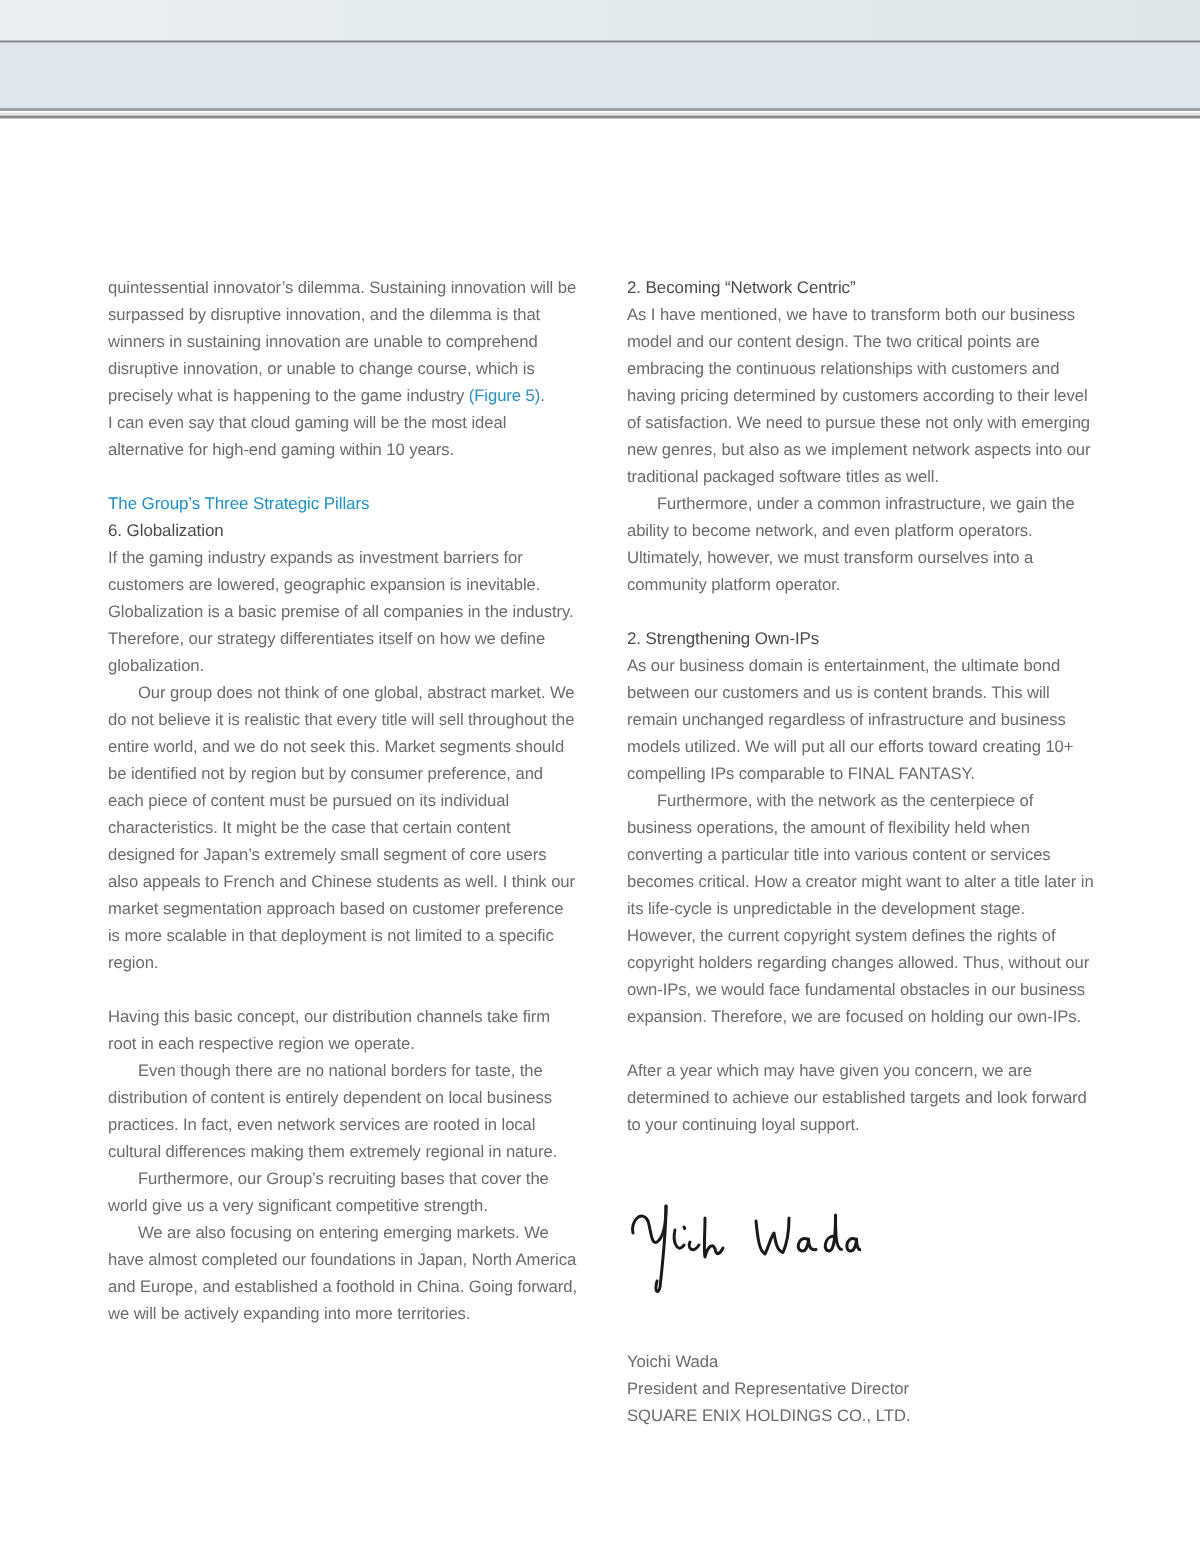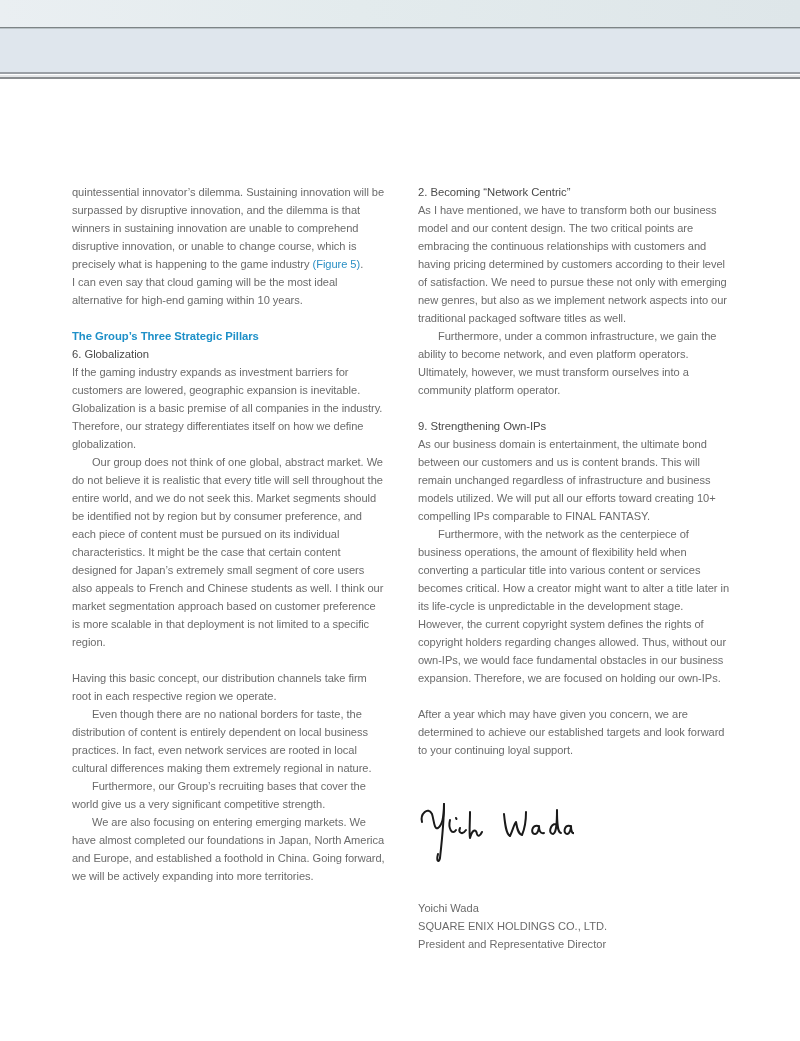--- a/index.html
+++ b/index.html
@@ -25,21 +25,21 @@
   .col {
     position:absolute; top:183px;
     font-size:11.1px; line-height:18px; color:#6b6b6b;
     letter-spacing:-0.05px;
   }
   .col.left { left:72px; width:314px; }
   .col.right { left:418px; width:314px; }
   .col p { margin:0; }
   .col p.indent { text-indent:20px; }
   .gap { height:18px; }
-  .h-blue { color:#1e90c8; font-weight:bold; font-size:11.3px; }
+  .h-blue { color:#1e90c8; font-weight:normal; font-size:11.3px; }
   .h-dark { color:#4a4a4a; font-weight:normal; font-size:11.3px; }
   .link { color:#2a8fc4;text-align:center; }
 
   .signature { position:absolute; left:414px; top:800px; width:160px; height:70px; }
   .sig-block {
     position:absolute; left:418px; top:899px;
     font-size:11.1px; line-height:18px; color:#6b6b6b;
   }
   .page-num {
     position:absolute; left:0; width:800px; top:1052px; text-align:center;
@@ -70,21 +70,21 @@
   <p class="indent">Even though there are no national borders for taste, the distribution of content is entirely dependent on local business practices. In fact, even network services are rooted in local cultural differences making them extremely regional in nature.</p>
   <p class="indent">Furthermore, our Group’s recruiting bases that cover the world give us a very significant competitive strength.</p>
   <p class="indent">We are also focusing on entering emerging markets. We have almost completed our foundations in Japan, North America and Europe, and established a foothold in China. Going forward, we will be actively expanding into more territories.</p>
 </div>
 
 <div class="col right">
   <p class="h-dark">2. Becoming “Network Centric”</p>
   <p>As I have mentioned, we have to transform both our business model and our content design. The two critical points are embracing the continuous relationships with customers and having pricing determined by customers according to their level of satisfaction. We need to pursue these not only with emerging new genres, but also as we implement network aspects into our traditional packaged software titles as well.</p>
   <p class="indent">Furthermore, under a common infrastructure, we gain the ability to become network, and even platform operators. Ultimately, however, we must transform ourselves into a community platform operator.</p>
   <div class="gap"></div>
-  <p class="h-dark">9. Strengthening Own-IPs</p>
+  <p class="h-dark">2. Strengthening Own-IPs</p>
   <p>As our business domain is entertainment, the ultimate bond between our customers and us is content brands. This will remain unchanged regardless of infrastructure and business models utilized. We will put all our efforts toward creating 10+ compelling IPs comparable to FINAL FANTASY.</p>
   <p class="indent">Furthermore, with the network as the centerpiece of business operations, the amount of flexibility held when converting a particular title into various content or services becomes critical. How a creator might want to alter a title later in its life-cycle is unpredictable in the development stage. However, the current copyright system defines the rights of copyright holders regarding changes allowed. Thus, without our own-IPs, we would face fundamental obstacles in our business expansion. Therefore, we are focused on holding our own-IPs.</p>
   <div class="gap"></div>
   <p>After a year which may have given you concern, we are determined to achieve our established targets and look forward to your continuing loyal support.</p>
 </div>
 
 <svg class="signature" viewBox="0 0 160 70" fill="none" stroke="#1a1a1a" stroke-width="2" stroke-linecap="round" stroke-linejoin="round">
   <path d="M8 22 C6 14, 14 6, 18 14 C20 20, 20 30, 24 28 C30 24, 30 10, 30 4"></path>
   <path d="M30 4 C30 20, 28 40, 26 58 C25 63, 22 62, 24 54"></path>
   <path d="M36 20 C34 28, 38 36, 42 30"></path>
@@ -92,17 +92,17 @@
   <path d="M46 28 C44 32, 48 36, 52 30"></path>
   <path d="M56 12 C56 22, 55 34, 56 38 C58 30, 62 28, 63 34 C64 37, 66 36, 68 32"></path>
   <path d="M90 14 C91 24, 92 34, 96 36 C99 30, 100 24, 102 22 C103 28, 104 34, 108 35 C111 28, 112 18, 112 12"></path>
   <path d="M124 26 C118 24, 116 34, 121 34 C124 34, 125 28, 125 26 C125 30, 126 34, 130 33"></path>
   <path d="M142 24 C136 24, 134 34, 139 34 C142 33, 143 26, 143 10 C143 22, 143 32, 147 33"></path>
   <path d="M156 26 C150 24, 149 34, 153 34 C156 34, 157 28, 157 26 C157 30, 158 34, 160 33"></path>
 </svg>
 
 <div class="sig-block">
   <div>Yoichi Wada</div>
+  <div>President and Representative Director</div>
   <div>SQUARE ENIX HOLDINGS CO., LTD.</div>
-  <div>President and Representative Director</div>
 </div>
 
 <div class="page-num">07</div>
 
 </body></html>

